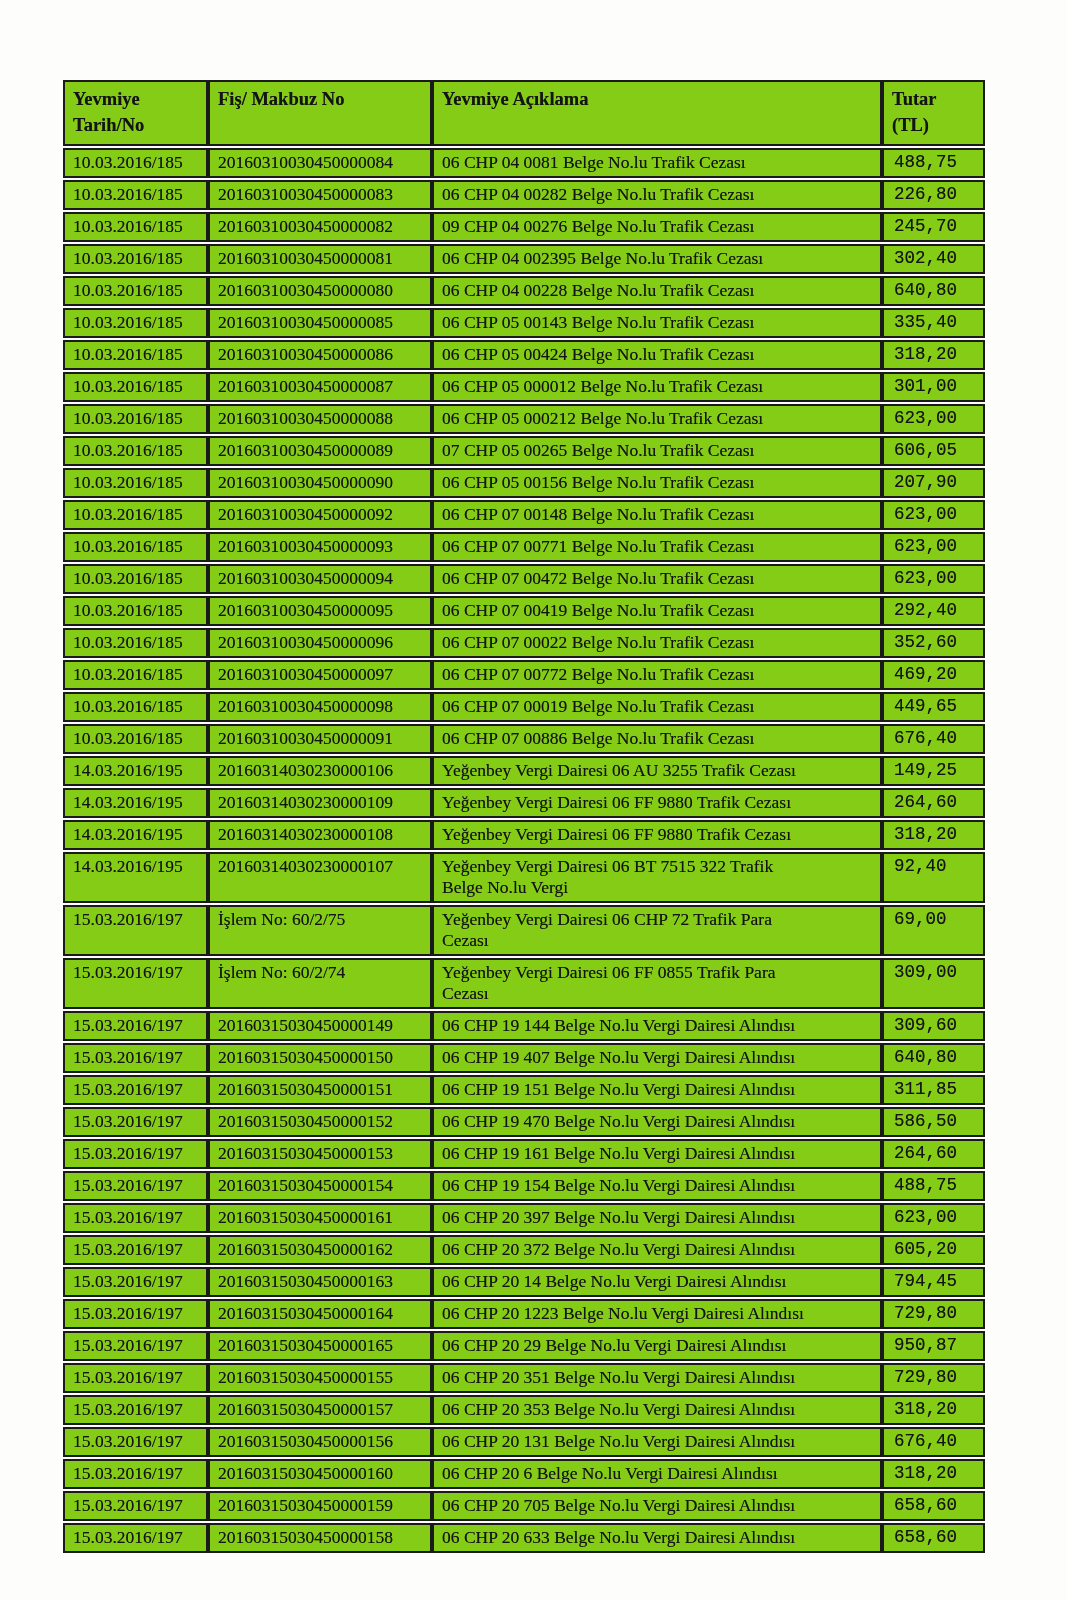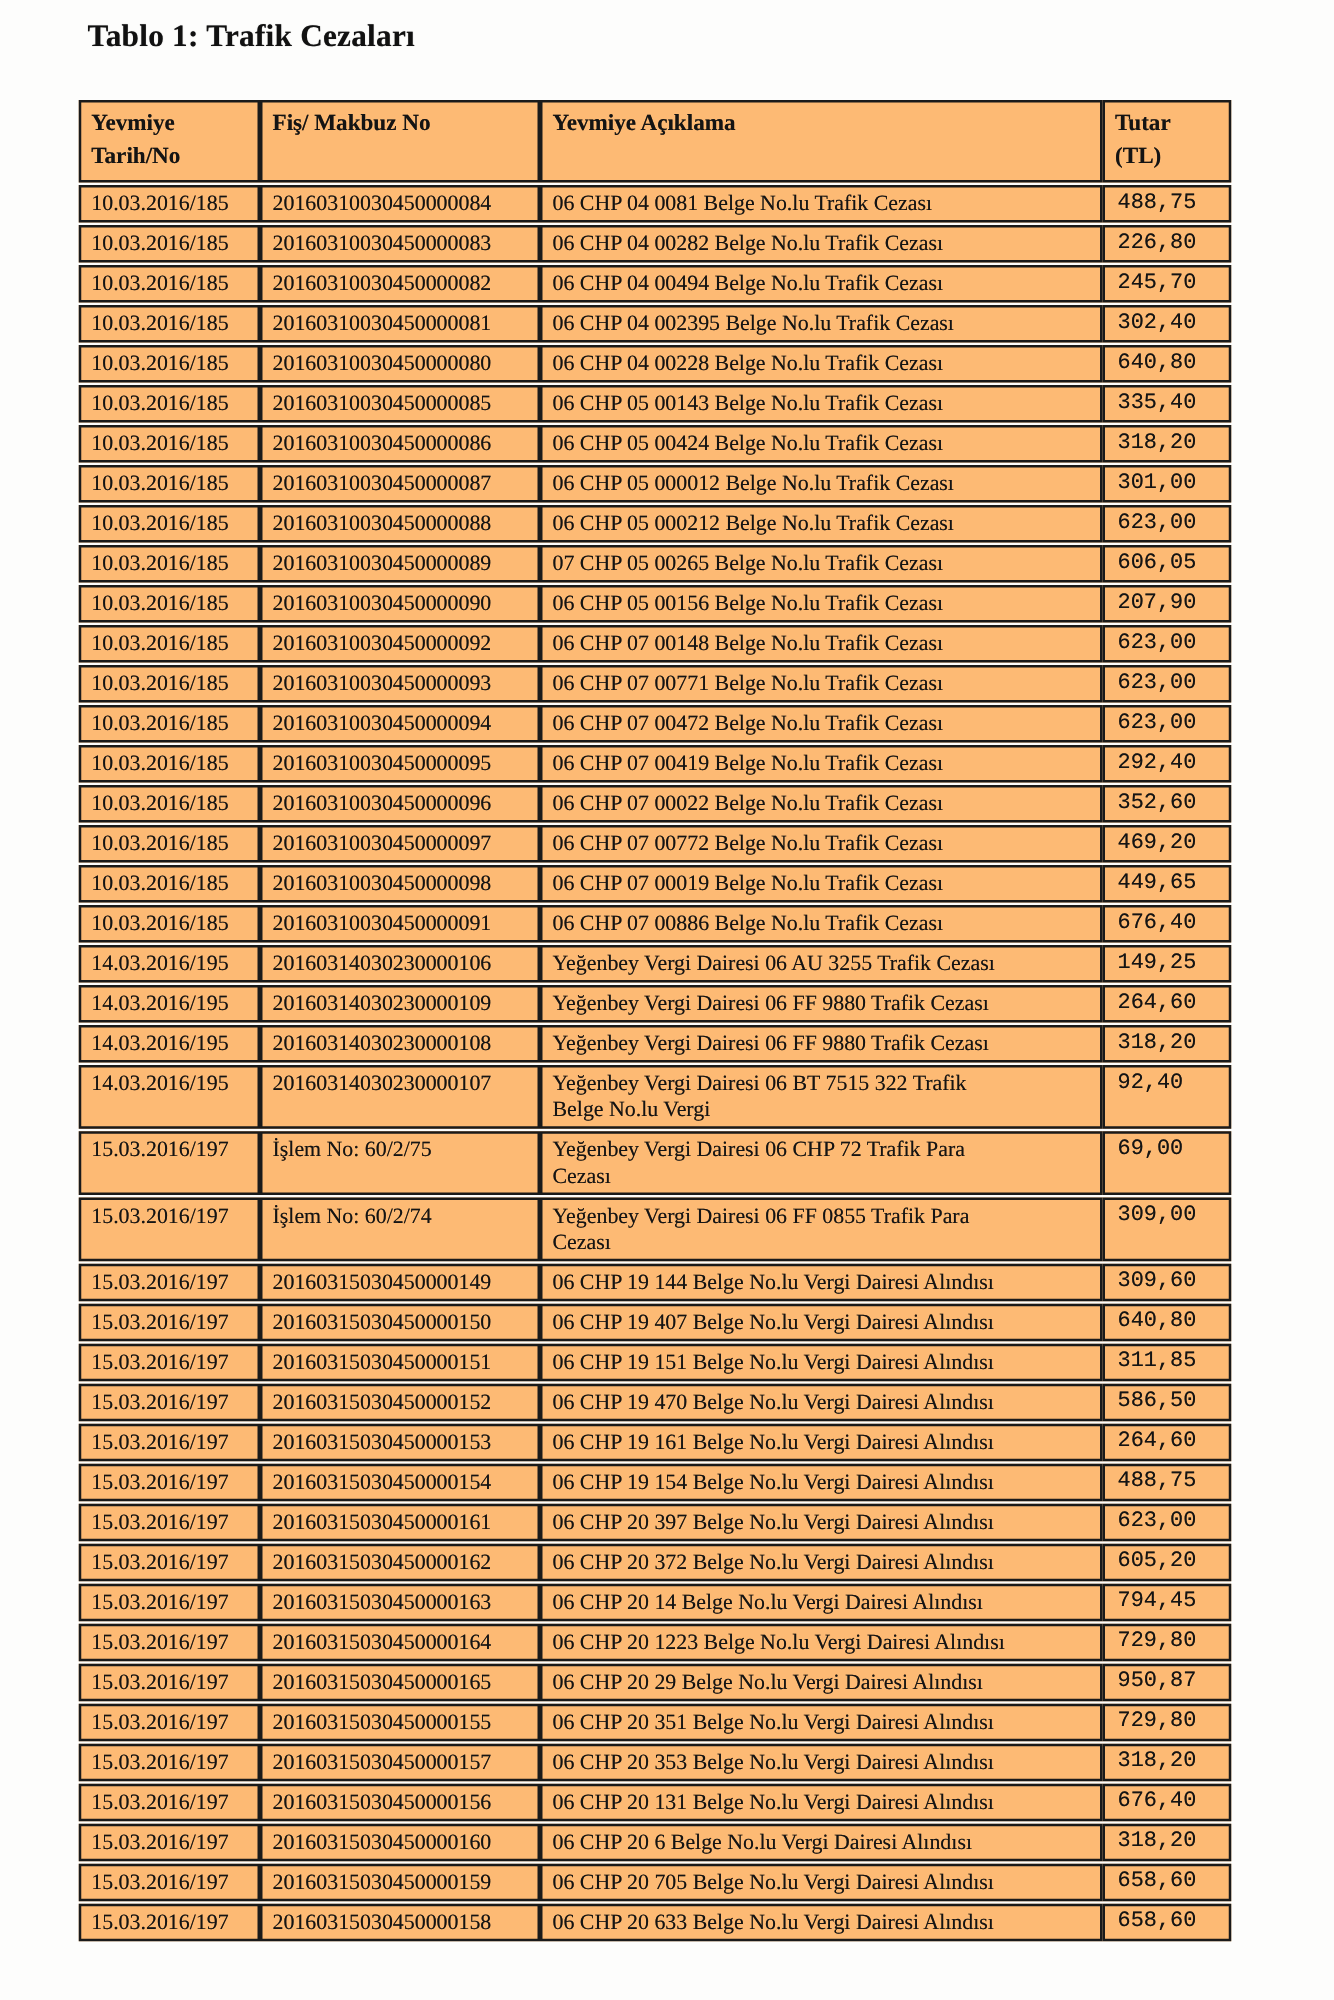--- a/index.html
+++ b/index.html
@@ -56,28 +56,27 @@
   th {
     font-weight: bold;
     font-size: 18.5px;
     line-height: 26px;
     padding-top: 4px;
     padding-bottom: 6px;
     vertical-align: top;
   }
   td[data-name="cell-amount"] { padding-left: 10px; font-family: Liberation Mono, monospace; }
   
-  tr { background: #fdba74; }
+  tr { background: #84cc16; }
 </style>
 </head>
 <body>
 
 <div class="page" data-name="document-page">
 
-  <div class="doc-title" data-name="page-title">Tablo 1: Trafik Cezaları</div>
 
   <table class="fines" data-name="fines-table">
     <colgroup>
       <col class="c-date">
       <col class="c-fis">
       <col class="c-desc">
       <col class="c-amount">
     </colgroup>
     <thead>
       <tr data-name="table-header-row">
@@ -98,21 +97,21 @@
         </tr>
         <tr data-name="table-row">
           <td data-name="cell-date">10.03.2016/185</td>
           <td data-name="cell-receipt-no">20160310030450000083</td>
           <td data-name="cell-description">06 CHP 04 00282 Belge No.lu Trafik Cezası</td>
           <td data-name="cell-amount">226,80</td>
         </tr>
         <tr data-name="table-row">
           <td data-name="cell-date">10.03.2016/185</td>
           <td data-name="cell-receipt-no">20160310030450000082</td>
-          <td data-name="cell-description">06 CHP 04 00494 Belge No.lu Trafik Cezası</td>
+          <td data-name="cell-description">09 CHP 04 00276 Belge No.lu Trafik Cezası</td>
           <td data-name="cell-amount">245,70</td>
         </tr>
         <tr data-name="table-row">
           <td data-name="cell-date">10.03.2016/185</td>
           <td data-name="cell-receipt-no">20160310030450000081</td>
           <td data-name="cell-description">06 CHP 04 002395 Belge No.lu Trafik Cezası</td>
           <td data-name="cell-amount">302,40</td>
         </tr>
         <tr data-name="table-row">
           <td data-name="cell-date">10.03.2016/185</td>

